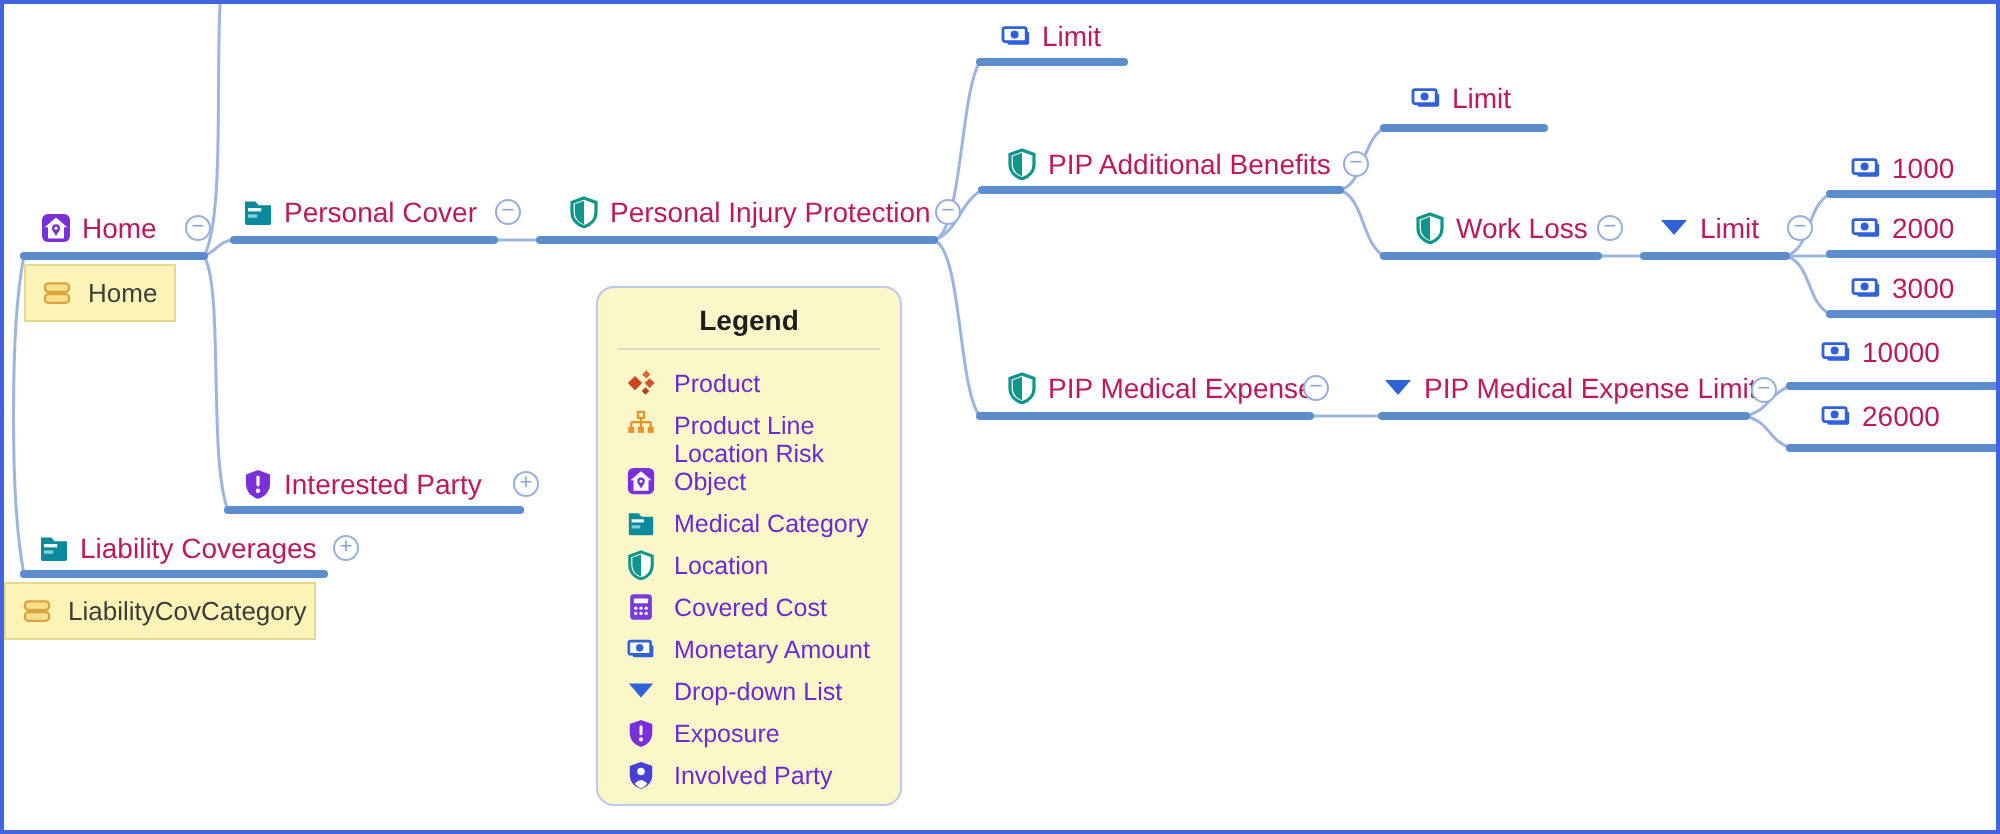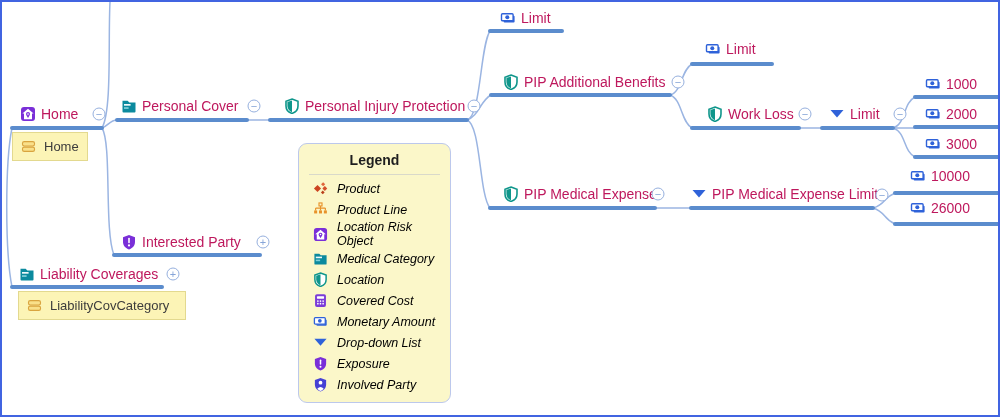--- a/index.html
+++ b/index.html
@@ -26,21 +26,21 @@
     white-space:nowrap;
   }
   .ybox svg{width:15px;height:15px;flex:none;}
   .legend{
     position:absolute;left:296px;top:141px;width:153px;height:260px;box-sizing:border-box;
     background:#fbf7c9;border:1px solid #bcc8ec;border-radius:9px;
     display:flex;flex-direction:column;padding:8px 0 7px;
   }
   .legend-title{text-align:center;font-weight:bold;font-size:14px;color:#1e1e1e;padding-bottom:6px;}
   .legend-divider{border-top:1px solid #d9d9ca;margin:0 10px 3px;}
-  .legend-item{display:flex;align-items:center;gap:9px;padding-left:14px;flex:1;font-size:12.5px;color:#000000;font-style:italic;}
+  .legend-item{display:flex;align-items:flex-end;gap:9px;padding-left:14px;flex:1;font-size:12.5px;color:#6d28d9;}
   .legend-item svg{width:15px;height:15px;flex:none;}
 </style>
 </head>
 <body>
 
 <div class="canvas">
 
   <svg width="0" height="0" style="position:absolute" aria-hidden="true">
     <defs>
       <symbol id="i-house" viewBox="0 0 16 16">
@@ -261,21 +261,21 @@
   <div class="toggle" style="left:880px;top:193px">−</div>
   <div class="toggle" style="left:261px;top:240px">+</div>
   <div class="toggle" style="left:171px;top:272px">+</div>
 
   <div class="ybox" style="left:10px;top:130px;width:76px;height:29px">
     <svg>
         <use href="#i-cat"></use>
       </svg>
     <span>Home</span>
   </div>
-  <div class="ybox" style="left:16px;top:289px;width:168px;height:29px">
+  <div class="ybox" style="left:0;top:289px;width:156px;height:29px">
     <svg>
         <use href="#i-cat"></use>
       </svg>
     <span>LiabilityCovCategory</span>
   </div>
 
   <div class="legend">
     <div class="legend-title">Legend</div>
     <div class="legend-divider"></div>
     <div class="legend-item">

